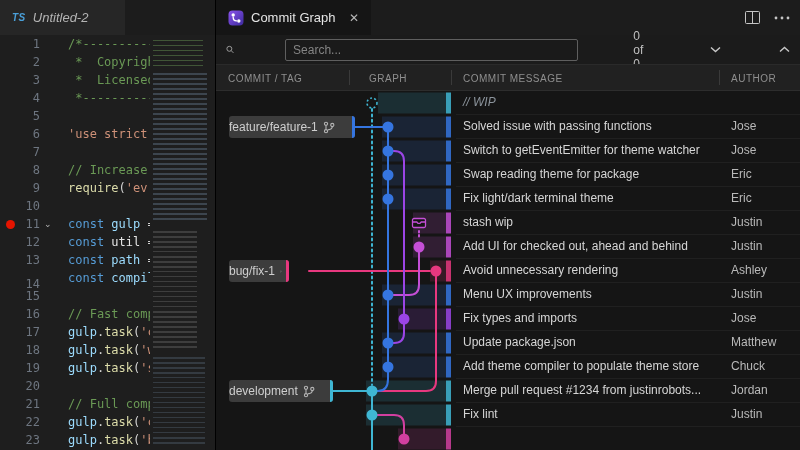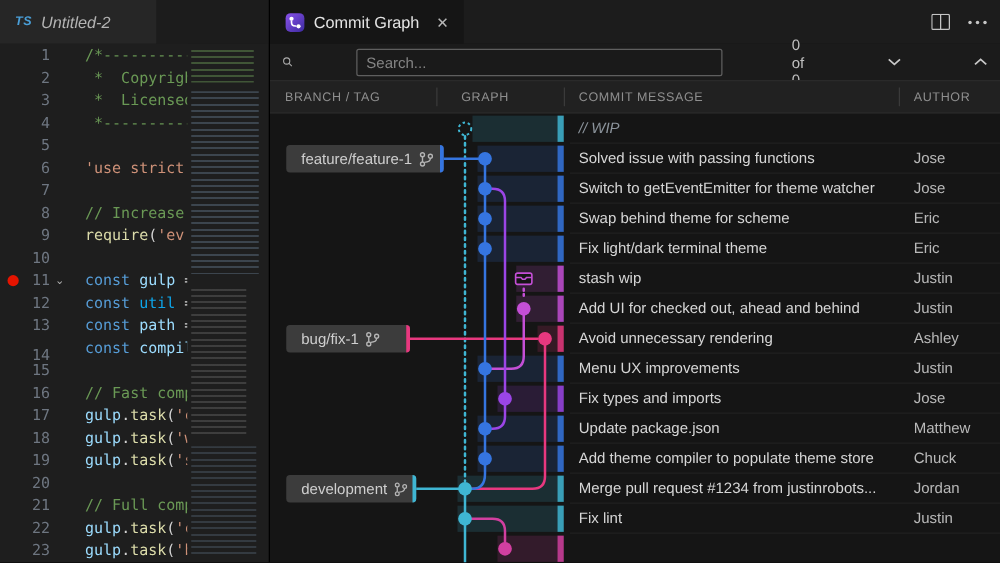--- a/index.html
+++ b/index.html
@@ -50,21 +50,21 @@
   .cmsg.wip { color:#8c949c; font-style:italic; }
   .cauthor { position:absolute; left:275px; top:0; line-height:23px; color:#b9b9b9; white-space:nowrap; }
 
   #graph { position:absolute; left:0; top:0; }
   .st { fill:none; stroke-width:2; stroke-linecap:round; }
   .teal { stroke:var(--c-teal); } .blue { stroke:var(--c-blue); } .purple { stroke:var(--c-purple); }
   .magenta { stroke:var(--c-magenta); } .pink { stroke:var(--c-pink); } .magenta2 { stroke:var(--c-magenta2); }
   .dash-lg { stroke-dasharray:2 3.4; } .dash-sm { stroke-dasharray:1.5 2.6; }
 
   .pill { position:absolute; height:22px; background:#3c3c3c; border-radius:3px; display:flex; align-items:center;
-          padding:0 3px 0 12px; color:#cfcfcf; font-size:12px; cursor:pointer; white-space:nowrap; }
+          padding:0 3px 0 0; color:#cfcfcf; font-size:12px; cursor:pointer; white-space:nowrap; }
   .pill .bar { position:absolute; right:0; top:0; bottom:0; width:3px; border-radius:0 3px 3px 0; }
   .pill svg { margin-left:5px; margin-right:4px; }
   .icon-btn { cursor:pointer; display:flex; align-items:center; }
 </style>
 </head>
 <body>
 
 <div class="app">
 
   <div class="pane-left">
@@ -107,21 +107,21 @@
           <div class="code-line" style="top: 18px;"><span style="color: rgb(106, 153, 85);"> *  Copyright (</span></div>
           <div class="code-line" style="top: 36px;"><span style="color: rgb(106, 153, 85);"> *  Licensed un</span></div>
           <div class="code-line" style="top: 54px;"><span style="color: rgb(106, 153, 85);"> *------------------</span></div>
           <div class="code-line" style="top: 72px;"></div>
           <div class="code-line" style="top: 90px;"><span style="color: rgb(206, 145, 120);">'use strict';</span></div>
           <div class="code-line" style="top: 108px;"></div>
           <div class="code-line" style="top: 126px;"><span style="color: rgb(106, 153, 85);">// Increase ma</span></div>
           <div class="code-line" style="top: 144px;"><span style="color: rgb(220, 220, 170);">require</span><span style="color: rgb(212, 212, 212);">(</span><span style="color: rgb(206, 145, 120);">'ev</span></div>
           <div class="code-line" style="top: 162px;"></div>
           <div class="code-line" style="top: 180px;"><span style="color: rgb(86, 156, 214);">const</span><span style="color: rgb(156, 220, 254);"> gulp</span><span style="color: rgb(212, 212, 212);"> = </span></div>
-          <div class="code-line" style="top: 198px;"><span style="color: rgb(86, 156, 214);">const</span><span style="color: #0ea5e9;"> util</span><span style="color: rgb(212, 212, 212);"> = </span></div>
+          <div class="code-line" style="top: 198px;"><span style="color: rgb(86, 156, 214);">const</span><span style="color: #e5e5e5;"> util</span><span style="color: rgb(212, 212, 212);"> = </span></div>
           <div class="code-line" style="top: 216px;"><span style="color: rgb(86, 156, 214);">const</span><span style="color: rgb(156, 220, 254);"> path</span><span style="color: rgb(212, 212, 212);"> = </span></div>
           <div class="code-line" style="top: 234px;"><span style="color: rgb(86, 156, 214);">const</span><span style="color: rgb(156, 220, 254);"> compilati</span></div>
           <div class="code-line" style="top: 252px;"></div>
           <div class="code-line" style="top: 270px;"><span style="color: rgb(106, 153, 85);">// Fast compil</span></div>
           <div class="code-line" style="top: 288px;"><span style="color: rgb(156, 220, 254);">gulp</span><span style="color: rgb(212, 212, 212);">.</span><span style="color: rgb(220, 220, 170);">task</span><span style="color: rgb(212, 212, 212);">(</span><span style="color: rgb(206, 145, 120);">'c</span></div>
           <div class="code-line" style="top: 306px;"><span style="color: rgb(156, 220, 254);">gulp</span><span style="color: rgb(212, 212, 212);">.</span><span style="color: rgb(220, 220, 170);">task</span><span style="color: rgb(212, 212, 212);">(</span><span style="color: rgb(206, 145, 120);">'w</span></div>
           <div class="code-line" style="top: 324px;"><span style="color: rgb(156, 220, 254);">gulp</span><span style="color: rgb(212, 212, 212);">.</span><span style="color: rgb(220, 220, 170);">task</span><span style="color: rgb(212, 212, 212);">(</span><span style="color: rgb(206, 145, 120);">'s</span></div>
           <div class="code-line" style="top: 342px;"></div>
           <div class="code-line" style="top: 360px;"><span style="color: rgb(106, 153, 85);">// Full compil</span></div>
           <div class="code-line" style="top: 378px;"><span style="color: rgb(156, 220, 254);">gulp</span><span style="color: rgb(212, 212, 212);">.</span><span style="color: rgb(220, 220, 170);">task</span><span style="color: rgb(212, 212, 212);">(</span><span style="color: rgb(206, 145, 120);">'c</span></div>
@@ -186,21 +186,21 @@
             </svg>
         </span>
         <span class="chev">
           <svg width="11" height="7" viewBox="0 0 11 7">
               <polyline points="1,5.5 5.5,1.5 10,5.5" fill="none" stroke="#c8c8c8" stroke-width="1.4"></polyline>
             </svg>
         </span>
       </div>
 
       <div class="thead">
-        <span class="th" style="left:12px">BRANCH / TAG</span>
+        <span class="th" style="left:12px">COMMIT / TAG</span>
         <span class="th" style="left:153px">GRAPH</span>
         <span class="th" style="left:247px">COMMIT MESSAGE</span>
         <span class="th" style="left:515px">AUTHOR</span>
         <span class="th-div" style="left:133px"></span>
         <span class="th-div" style="left:235px"></span>
         <span class="th-div" style="left:503px"></span>
       </div>
 
       <div class="tbody">
         <svg id="graph" width="585" height="360" viewBox="0 0 585 360">
@@ -275,21 +275,21 @@
             </div>
             <div class="crow">
               <span class="cmsg">Solved issue with passing functions</span>
               <span class="cauthor">Jose</span>
             </div>
             <div class="crow">
               <span class="cmsg">Switch to getEventEmitter for theme watcher</span>
               <span class="cauthor">Jose</span>
             </div>
             <div class="crow">
-              <span class="cmsg">Swap behind theme for scheme</span>
+              <span class="cmsg">Swap reading theme for package</span>
               <span class="cauthor">Eric</span>
             </div>
             <div class="crow">
               <span class="cmsg">Fix light/dark terminal theme</span>
               <span class="cauthor">Eric</span>
             </div>
             <div class="crow">
               <span class="cmsg">stash wip</span>
               <span class="cauthor">Justin</span>
             </div>
@@ -330,21 +330,21 @@
             <div class="pill" style="left: 13px; top: 25px; width: 126px;">
               <span>feature/feature-1</span>
               <svg width="12" height="13" viewBox="0 0 12 13">
                 <circle cx="3" cy="2.8" r="1.6" fill="none" stroke="#b5b5b5" stroke-width="1.1"></circle>
                 <circle cx="3" cy="10.2" r="1.6" fill="none" stroke="#b5b5b5" stroke-width="1.1"></circle>
                 <circle cx="9.3" cy="4" r="1.6" fill="none" stroke="#b5b5b5" stroke-width="1.1"></circle>
                 <path d="M3 4.4 V8.6 M9.3 5.6 Q9.3 8.6 4.6 8.9" fill="none" stroke="#b5b5b5" stroke-width="1.1"></path>
               </svg>
               <div class="bar" style="background: rgb(53, 117, 224);"></div>
             </div>
-            <div class="pill" style="left: 13px; top: 169px; width: 99px;">
+            <div class="pill" style="left: 13px; top: 169px; width: 60px;">
               <span>bug/fix-1</span>
               <svg width="12" height="13" viewBox="0 0 12 13">
                 <circle cx="3" cy="2.8" r="1.6" fill="none" stroke="#b5b5b5" stroke-width="1.1"></circle>
                 <circle cx="3" cy="10.2" r="1.6" fill="none" stroke="#b5b5b5" stroke-width="1.1"></circle>
                 <circle cx="9.3" cy="4" r="1.6" fill="none" stroke="#b5b5b5" stroke-width="1.1"></circle>
                 <path d="M3 4.4 V8.6 M9.3 5.6 Q9.3 8.6 4.6 8.9" fill="none" stroke="#b5b5b5" stroke-width="1.1"></path>
               </svg>
               <div class="bar" style="background: rgb(232, 56, 127);"></div>
             </div>
             <div class="pill" style="left: 13px; top: 289px; width: 104px;">

